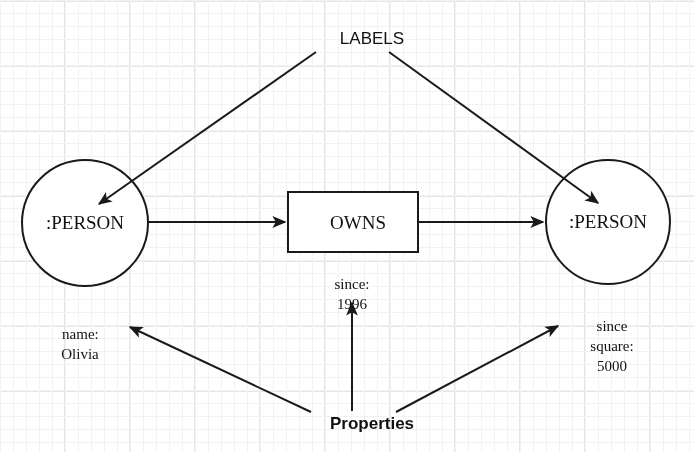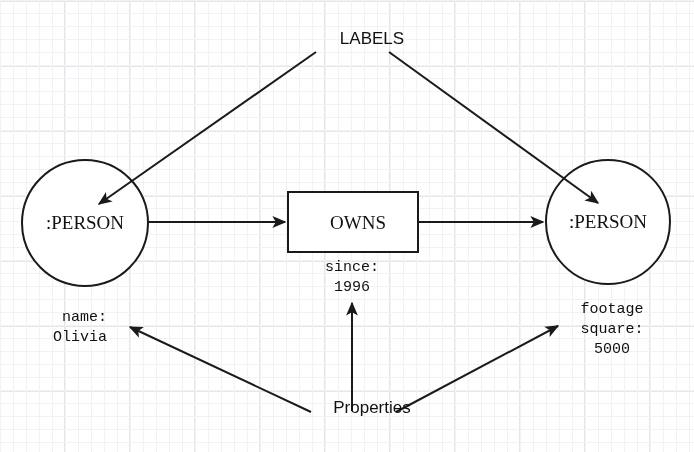--- a/index.html
+++ b/index.html
@@ -41,25 +41,26 @@
     font-family: Liberation Serif, serif;
     font-size: 19px;
     color: #111111;
     line-height: 20px;
     transform: translate(-50%, -50%);
   }
   .prop-label {
     position: absolute;
     text-align: center;
     white-space: nowrap;
-    font-family: Liberation Mono, monospace;
+    font-family: Liberation Serif, serif;
     font-size: 15px;
     color: #111111;
     line-height: 20px;
     transform: translate(-50%, -50%);
+    margin-top: 16px;
   }
   .annot-label {
     position: absolute;
     text-align: center;
     white-space: nowrap;
     font-family: "Liberation Sans", sans-serif;
     font-size: 17px;
     color: #111111;
     line-height: 20px;
     transform: translate(-50%, -50%);
@@ -112,22 +113,22 @@
     <span class="line">name:</span>
     <span class="line">Olivia</span>
   </div>
 
   <div class="prop-label" style="left:352px; top:278px;">
     <span class="line">since:</span>
     <span class="line">1996</span>
   </div>
 
   <div class="prop-label" style="left:612px; top:330px;">
-    <span class="line">footage</span>
+    <span class="line">since</span>
     <span class="line">square:</span>
     <span class="line">5000</span>
   </div>
 
   <div class="annot-label" style="left:352px; top:39px;">LABELS</div>
 
-  <div class="annot-label" style="left:352px; top:408px;">Properties</div>
+  <div class="annot-label" style="left:352px; top:424px;font-weight:bold;">Properties</div>
 
 </div>
 
 </body></html>

